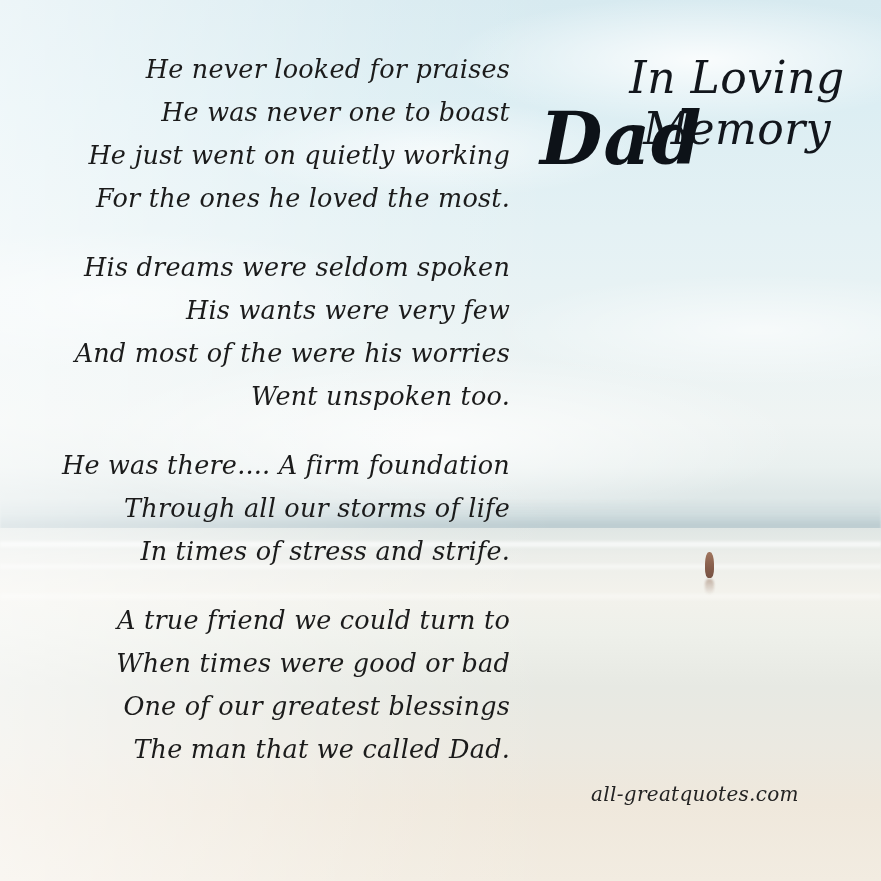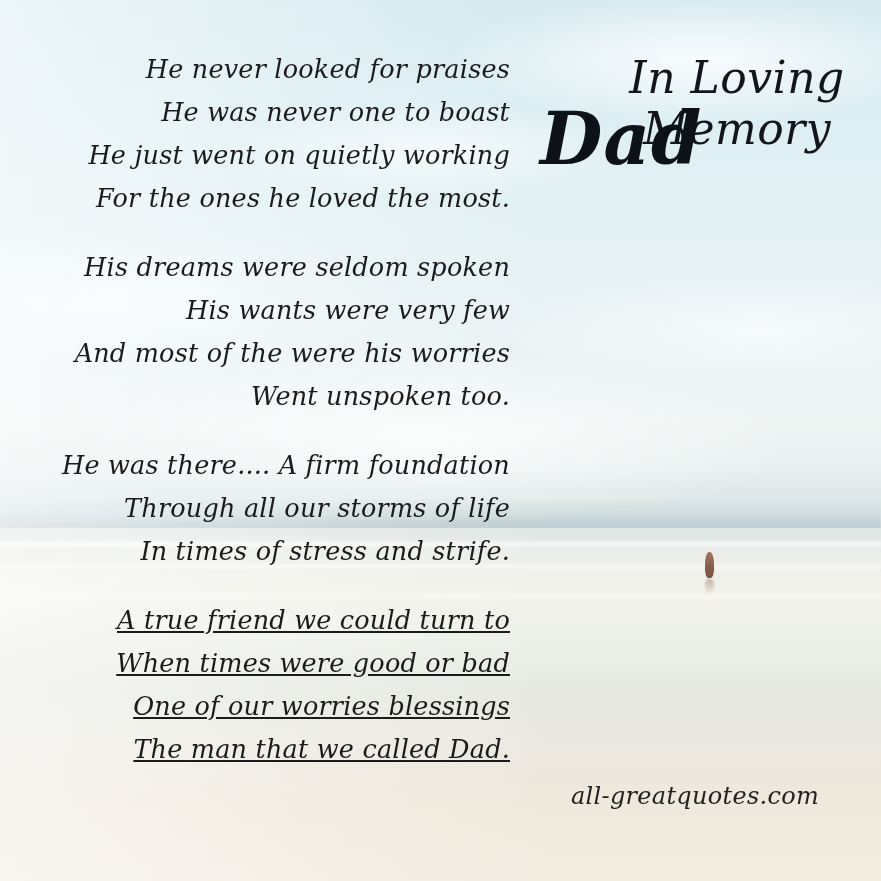--- a/index.html
+++ b/index.html
@@ -133,21 +133,21 @@
     width: 480px;
     text-align: right;
     color: #1b1b1b;
     font-family: "DejaVu Serif", serif;
     font-style: italic;
     font-size: 25.5px;
     line-height: 43px;
     letter-spacing: 0.2px;
   }
   .stanza { margin-bottom: 26px; }
-  .stanza:last-child { margin-bottom: 0; text-decoration: underline; }
+  .stanza:last-child { margin-bottom: 0; }
   .line { white-space: nowrap; }
 
   .memory-head {
     position: absolute;
     left: 572px;
     top: 52px;
     width: 330px;
     text-align: center;
     color: #12161c;
     font-family: "DejaVu Serif", serif;
@@ -171,21 +171,21 @@
 
   .site-credit {
     position: absolute;
     left: 520px;
     top: 782px;
     width: 350px;
     text-align: center;
     color: #232323;
     font-family: "DejaVu Serif", serif;
     font-style: italic;
-    font-size: 24px;
+    font-size: 20px;
     letter-spacing: 0.3px;
   }
 </style>
 </head>
 <body>
 
 <div id="card">
 
   <div class="bg-sky"></div>
   <div class="bg-clouds"></div>
@@ -215,20 +215,20 @@
       <div class="line">Went unspoken too.</div>
     </div>
     <div class="stanza">
       <div class="line">He was there.... A firm foundation</div>
       <div class="line">Through all our storms of life</div>
       <div class="line">In times of stress and strife.</div>
     </div>
     <div class="stanza">
       <div class="line">A true friend we could turn to</div>
       <div class="line">When times were good or bad</div>
-      <div class="line">One of our worries blessings</div>
+      <div class="line">One of our greatest blessings</div>
       <div class="line">The man that we called Dad.</div>
     </div>
   </div>
 
   <div class="site-credit">all-greatquotes.com</div>
 
 </div>
 
 </body></html>

